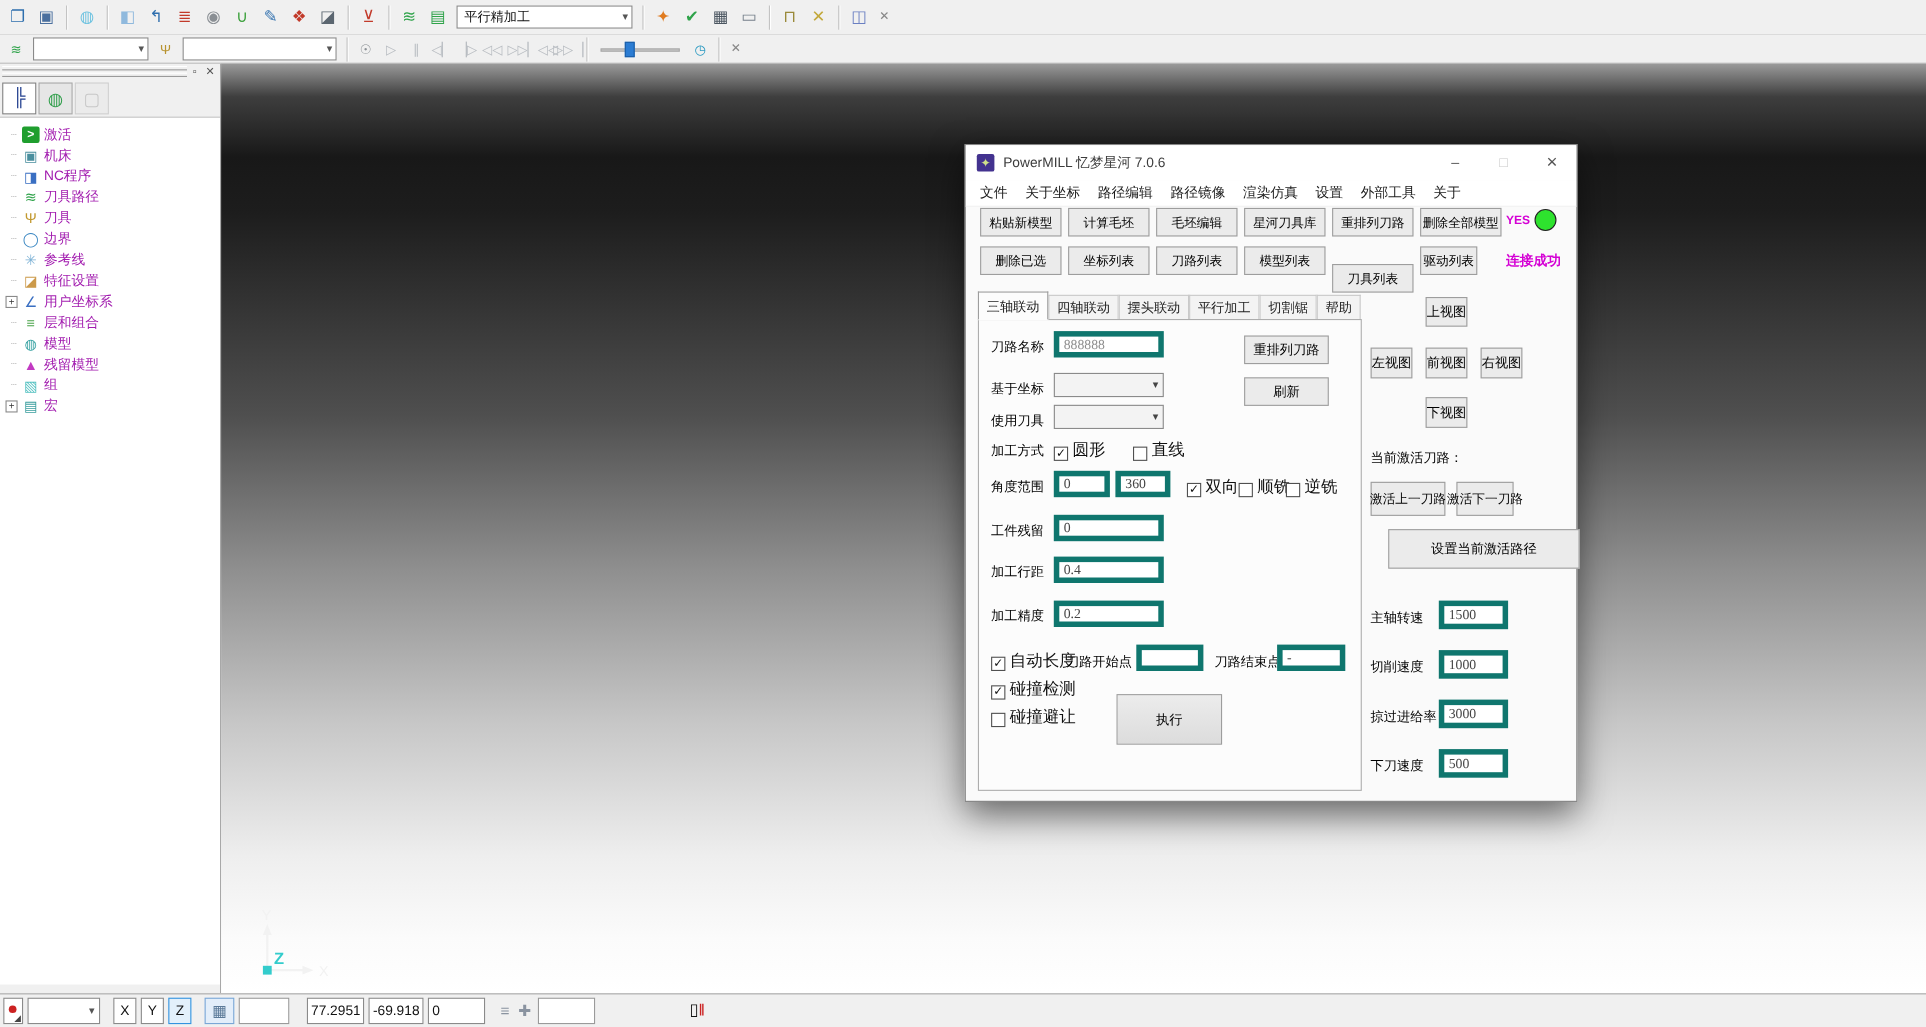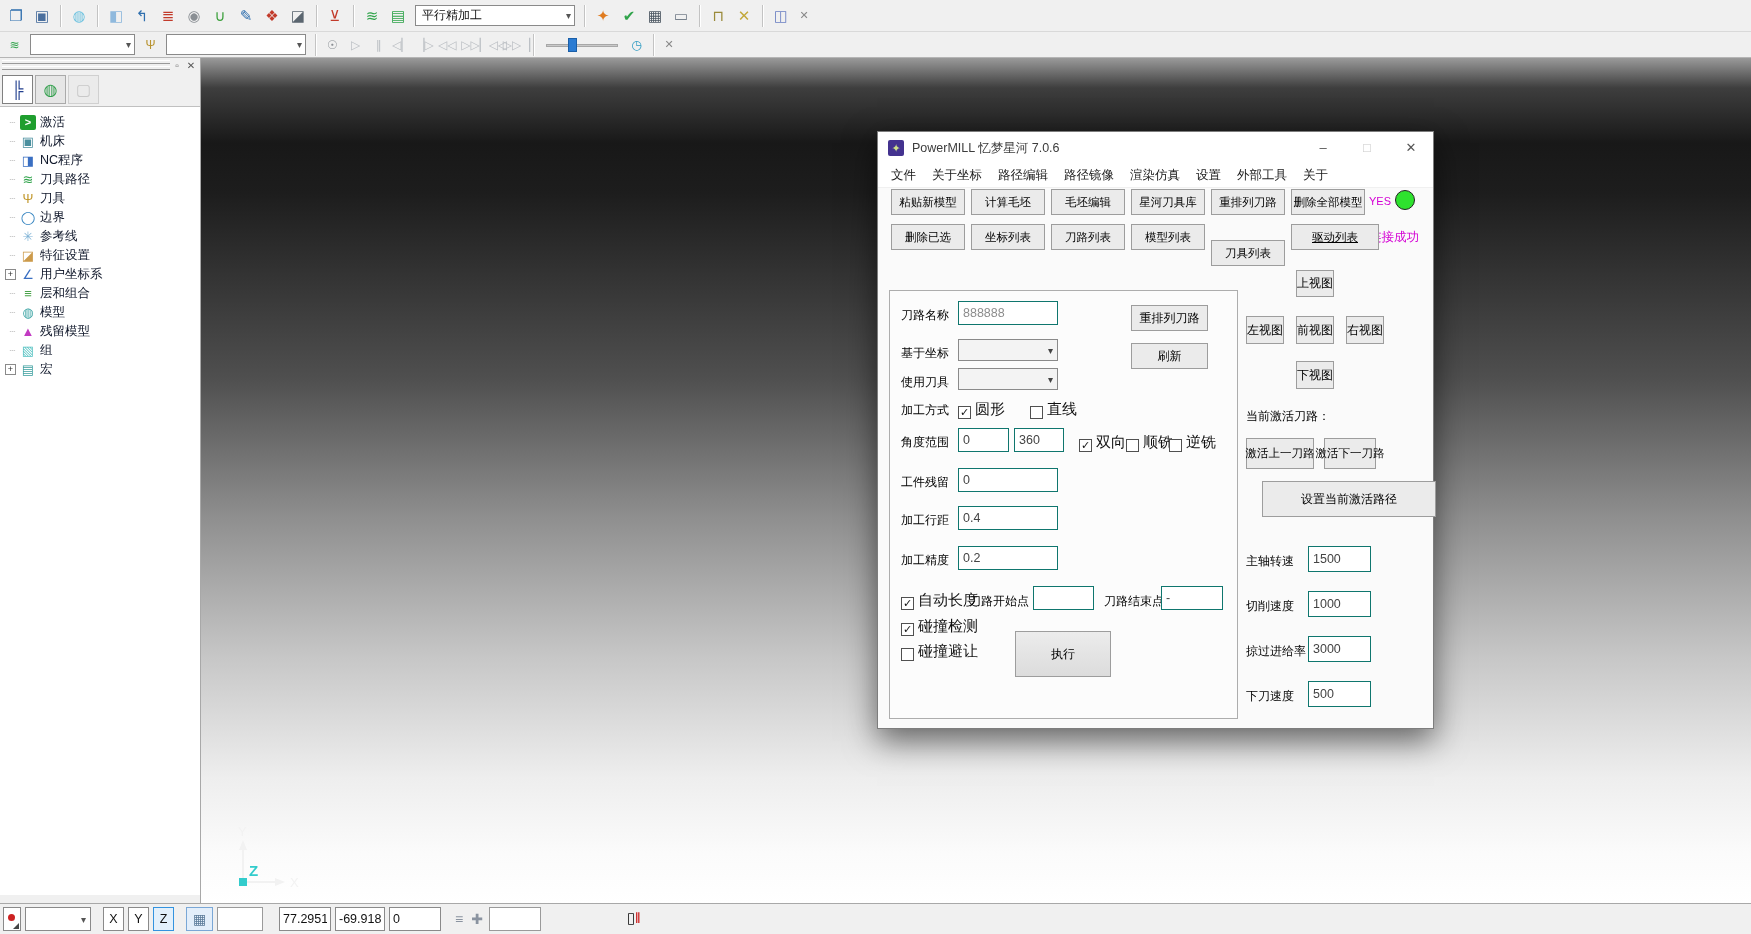--- a/index.html
+++ b/index.html
@@ -30,48 +30,48 @@
   #panel-tabs{display:flex;gap:2px;padding:3px 2px 2px 2px}
   .ptab{width:31px;height:29px;display:inline-flex;align-items:center;justify-content:center;font-size:16px;background:#e6e6e6;border:1px solid #aaa}
   .ptab.active{background:#fff;border:1px solid #808080}
   .ptab.disabled{opacity:.45}
   #tree{background:#fff;height:calc(100% - 56px);border-top:1px solid #c0c0c0;padding-top:6px;overflow:hidden}
   .trow{display:flex;align-items:center;height:19px;white-space:nowrap}
   .tconn{width:15px;margin-left:5px;color:#bdbdbd;font-size:9px;text-align:center;flex:none}
   .texp{width:11px;height:11px;margin-left:5px;margin-right:4px;flex:none;border:1px solid #8a8a8a;background:#fff;font-size:9px;line-height:9px;text-align:center;color:#333}
   .tico{width:16px;text-align:center;font-size:13px;flex:none;line-height:15px}
   .tico.chip,.tb-icon.chip{border-radius:2px}
-  .tlab{margin-left:4px;font-size:12.5px;color:#0f172a}
+  .tlab{margin-left:4px;font-size:12.5px;color:#a21caf}
 
   
   #canvas{position:absolute;left:201px;top:58px;width:1550px;height:845px;
     background:linear-gradient(180deg,#9a9a9a 0px,#3e3e3e 30px,#181818 85px,#1d1d1d 135px,#4f4f4f 320px,#8f8f8f 460px,#c7c7c7 600px,#eeeeee 720px,#fbfbfb 795px,#ffffff 845px)}
   #axis-triad{position:absolute;left:26px;top:768px}
 
   
   #dlg{position:absolute;left:877px;top:131px;width:557px;height:598px;background:#fafafa;border:1px solid #7d7d7d;box-shadow:0 12px 30px rgba(0,0,0,.55);z-index:5}
   #dlg-titlebar{position:relative;height:32px;background:#fff;display:flex;align-items:center}
   #dlg-title-icon{width:16px;height:16px;margin-left:10px;background:#43328f;color:#cfe08a;font-size:11px;display:inline-flex;align-items:center;justify-content:center;border-radius:2px}
   #dlg-title{margin-left:8px;font-size:12.5px;color:#3c3c3c}
   #dlg-caption-btns{position:absolute;right:0;top:0;height:31px;display:flex}
   #dlg-caption-btns span{width:44px;height:31px;display:inline-flex;align-items:center;justify-content:center;font-size:13px;color:#555}
   #dlg-caption-btns .disabled{color:#c9c9c9}
   #dlg-menu{display:flex;height:24px;align-items:center;background:#fff;border-bottom:1px solid #f0f0f0;padding-left:5px}
   .mitem{padding:0 8px;font-size:12.5px;color:#1a1a1a}
   .dbtn{position:absolute;display:flex;align-items:center;justify-content:center;background:#ebebeb;border:1px solid #9d9d9d;font-size:11.5px;white-space:nowrap;overflow:hidden;color:#000}
-  .status-txt{position:absolute;font-weight:normal;white-space:nowrap}
+  .status-txt{position:absolute;font-weight:bold;white-space:nowrap}
   #indicator{position:absolute;left:517px;top:58px;width:20px;height:20px;border-radius:50%;border:1px solid #222}
 
   #dlg-tabs{position:absolute;left:11px;top:136px;display:flex;align-items:flex-end;height:23px}
   .dtab{padding:3px 7px 2px 7px;font-size:12px;background:#f3f3f3;border:1px solid #c9c9c9;border-bottom:none;color:#222}
   .dtab.active{background:#fcfcfc;border:1px solid #9d9d9d;border-bottom:1px solid #fcfcfc;padding-top:5px;position:relative;z-index:2}
   #tab-box{position:absolute;left:11px;top:158px;width:349px;height:429px;border:1px solid #adadad;background:#fcfcfc}
 
   .lbl{position:absolute;font-size:12px;color:#000;white-space:nowrap}
-  .inp{position:absolute;background:#fff;border:1px solid #0f766e;font-size:12.5px;color:#444;padding:0 4px;font-family:Liberation Sans, sans-serif}
+  .inp{position:absolute;background:#fff;border:5px solid #0f766e;font-size:12.5px;color:#444;padding:0 4px;font-family:Liberation Serif, serif}
   .inp.light{color:#8d8d8d}
   .cmb{position:absolute;background:#f3f3f3;border:1px solid #8a8a8a;display:flex;align-items:center;justify-content:flex-end}
   .cmb .arrow{color:#444;font-size:10px;padding-right:4px}
   .btn{position:absolute;display:flex;align-items:center;justify-content:center;background:#ebebeb;border:1px solid #9d9d9d;font-size:12px;white-space:nowrap;color:#000}
   .cb{position:absolute;display:flex;align-items:flex-end;gap:4px;font-size:15px;white-space:nowrap}
   .cb .box{width:13px;height:13px;border:1px solid #505050;background:#fff;display:inline-flex;align-items:center;justify-content:center;font-size:11px;line-height:11px;color:#111;flex:none}
   .cb.checked .box::after{content:"✓"}
 
   
   #statusbar{position:absolute;left:0;top:903px;width:1751px;height:31px;background:#f0f0f0;border-top:1px solid #a8a8a8;display:flex;align-items:center;gap:4px;padding-left:3px}
@@ -279,20 +279,28 @@
         <span class="mitem">渲染仿真</span>
         <span class="mitem">设置</span>
         <span class="mitem">外部工具</span>
         <span class="mitem">关于</span>
       </div>
 
     <span class="status-txt" style="left: 491px; top: 63px; font-size: 11px; color: rgb(212, 0, 212);">YES</span>
     <div id="indicator" style="background: rgb(46, 226, 46);"></div>
     <span class="status-txt" style="left: 491px; top: 97px; font-size: 12.5px; color: rgb(212, 0, 212);">连接成功</span>
 
+    <div id="dlg-tabs">
+        <span class="dtab active">三轴联动</span>
+        <span class="dtab">四轴联动</span>
+        <span class="dtab">摆头联动</span>
+        <span class="dtab">平行加工</span>
+        <span class="dtab">切割锯</span>
+        <span class="dtab">帮助</span>
+      </div>
     <div id="tab-box"></div>
 
     <span class="lbl" style="left:23px;top:175px">刀路名称</span>
     <input class="inp light" style="left: 80px; top: 169px; width: 100px; height: 24px;" readonly="" value="888888">
     <div class="btn" style="left:253px;top:173px;width:77px;height:26px">重排列刀路</div>
 
     <span class="lbl" style="left:23px;top:213px">基于坐标</span>
     <div class="cmb" style="left:80px;top:207px;width:100px;height:22px">
         <span class="arrow">▾</span>
       </div>
@@ -381,21 +389,21 @@
       <div class="dbtn" style="left: 93px; top: 57px; width: 74px; height: 26px;">计算毛坯</div>
       <div class="dbtn" style="left: 173px; top: 57px; width: 74px; height: 26px;">毛坯编辑</div>
       <div class="dbtn" style="left: 253px; top: 57px; width: 74px; height: 26px;">星河刀具库</div>
       <div class="dbtn" style="left: 333px; top: 57px; width: 74px; height: 26px;">重排列刀路</div>
       <div class="dbtn" style="left: 413px; top: 57px; width: 74px; height: 26px;">删除全部模型</div>
       <div class="dbtn" style="left: 13px; top: 92px; width: 74px; height: 26px;">删除已选</div>
       <div class="dbtn" style="left: 93px; top: 92px; width: 74px; height: 26px;">坐标列表</div>
       <div class="dbtn" style="left: 173px; top: 92px; width: 74px; height: 26px;">刀路列表</div>
       <div class="dbtn" style="left: 253px; top: 92px; width: 74px; height: 26px;">模型列表</div>
       <div class="dbtn" style="left: 333px; top: 108px; width: 74px; height: 26px;">刀具列表</div>
-      <div class="dbtn" style="left: 413px; top: 92px; width: 88px; height: 26px; text-decoration: underline;">驱动列表</div>
+      <div class="dbtn" style="left: 413px; top: 92px; width: 52px; height: 26px;">驱动列表</div>
     </div>
 
   <div id="statusbar">
     <div class="sb-cell">
       <span class="sb-dot"></span>
       <span class="sb-corner"></span>
     </div>
     <div class="sb-combo">
         <span class="arrow">▾</span>
       </div>

